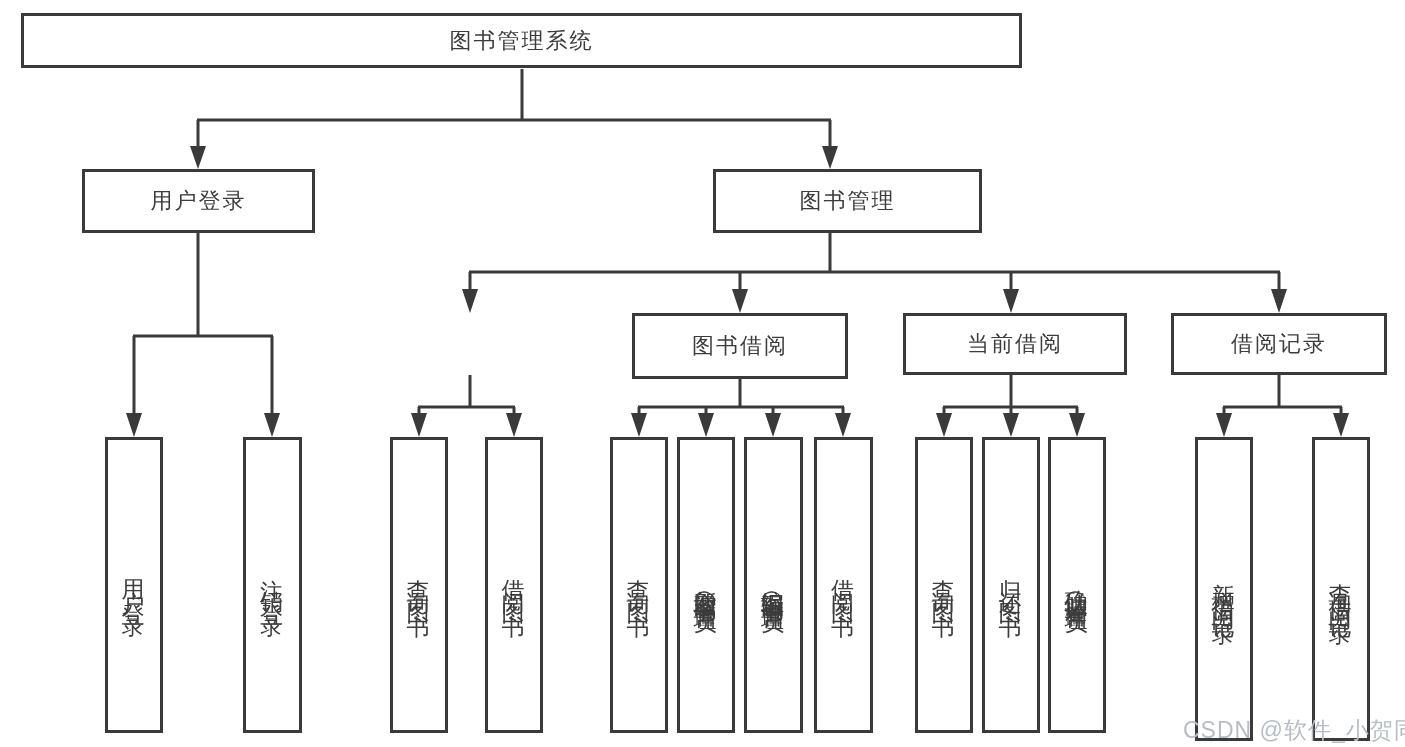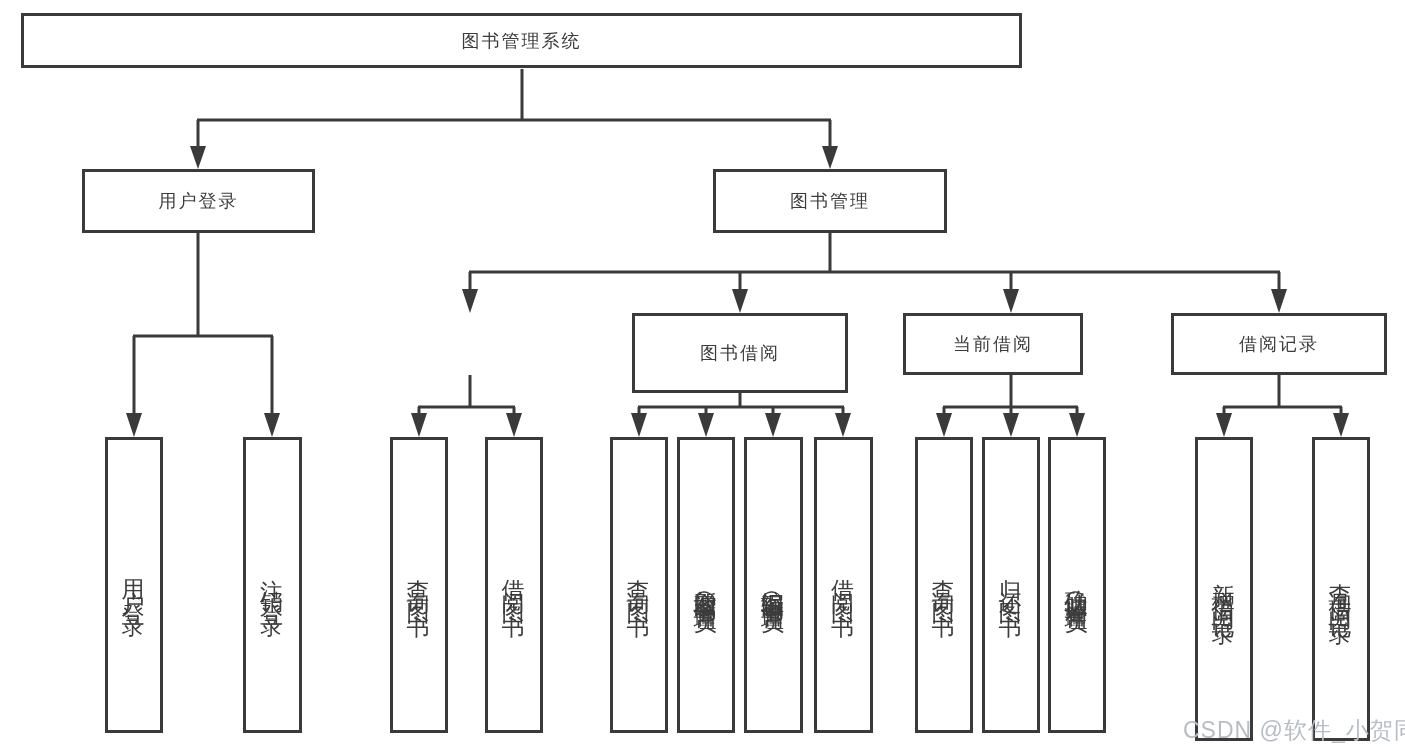--- a/index.html
+++ b/index.html
@@ -5,21 +5,21 @@
   html,body{margin:0;padding:0;background:#ffffff;}
   #stage{
     position:relative;width:1405px;height:747px;background:#ffffff;overflow:hidden;
     font-family:"Liberation Sans",sans-serif;color:#3c3c3c;
   }
   #wires{position:absolute;left:0;top:0;}
   .node{
     position:absolute;box-sizing:border-box;border:3px solid #3a3a3a;background:#ffffff;
     display:flex;align-items:center;justify-content:center;
   }
-  .hlabel{font-size:18px;letter-spacing:2px;white-space:nowrap;}
+  .hlabel{font-size:22px;letter-spacing:2px;white-space:nowrap;}
   .vlabel{
     writing-mode:vertical-rl;text-orientation:mixed;font-size:23px;white-space:nowrap;
   }
   .ls4{letter-spacing:12px;}
   .ls6{letter-spacing:8px;}
   .ls10{letter-spacing:3px;}
   #watermark{
     position:absolute;left:1183px;top:715px;font-size:23px;letter-spacing:1px;
     color:#b6bdc4;white-space:nowrap;z-index:5;
   }
@@ -69,28 +69,28 @@
     </g>
   </svg>
 
   <div class="node" style="left:21px;top:13px;width:1001px;height:55px;">
     <span class="hlabel">图书管理系统</span>
   </div>
 
   <div class="node" style="left:82px;top:169px;width:233px;height:64px;">
     <span class="hlabel">用户登录</span>
   </div>
-  <div class="node" style="left:713px;top:169px;width:234px;height:64px;">
+  <div class="node" style="left:713px;top:169px;width:269px;height:64px;">
     <span class="hlabel">图书管理</span>
   </div>
 
-  <div class="node" style="left:632px;top:313px;width:216px;height:80px;">
+  <div class="node" style="left:632px;top:313px;width:216px;height:66px;">
     <span class="hlabel">图书借阅</span>
   </div>
-  <div class="node" style="left:903px;top:313px;width:180px;height:62px;">
+  <div class="node" style="left:903px;top:313px;width:224px;height:62px;">
     <span class="hlabel">当前借阅</span>
   </div>
   <div class="node" style="left:1171px;top:313px;width:216px;height:62px;">
     <span class="hlabel">借阅记录</span>
   </div>
 
   <div class="node" style="left:105px;top:437px;width:58px;height:296px;">
     <span class="vlabel ls4">用户登录</span>
   </div>
   <div class="node" style="left:243px;top:437px;width:59px;height:296px;">

